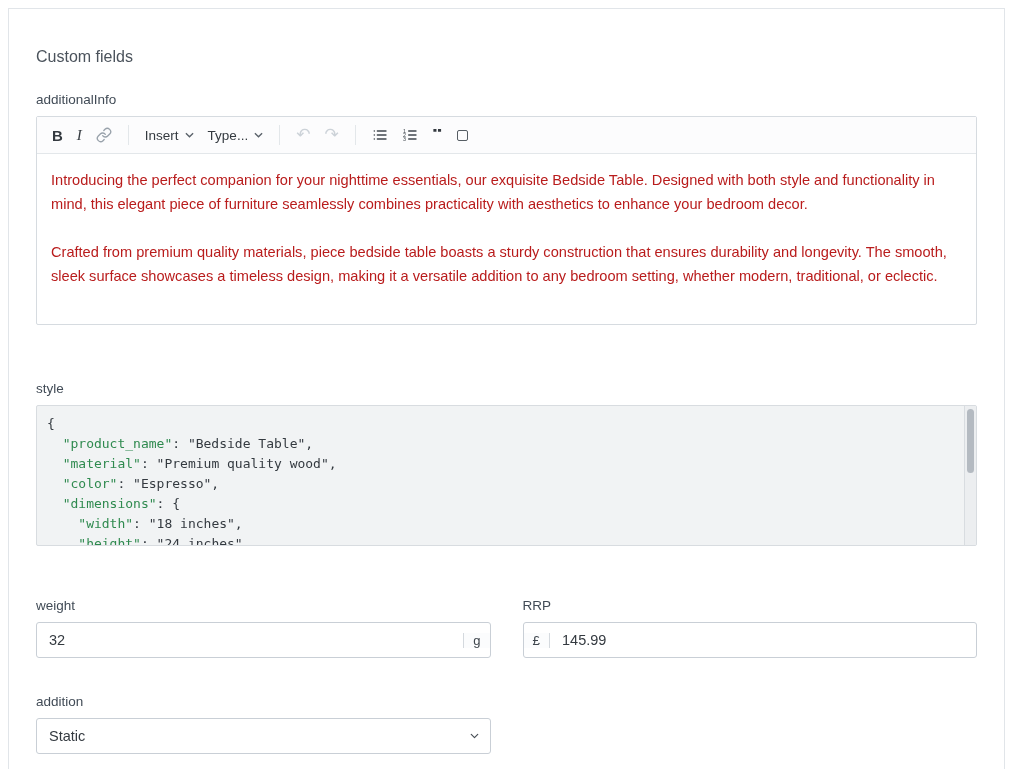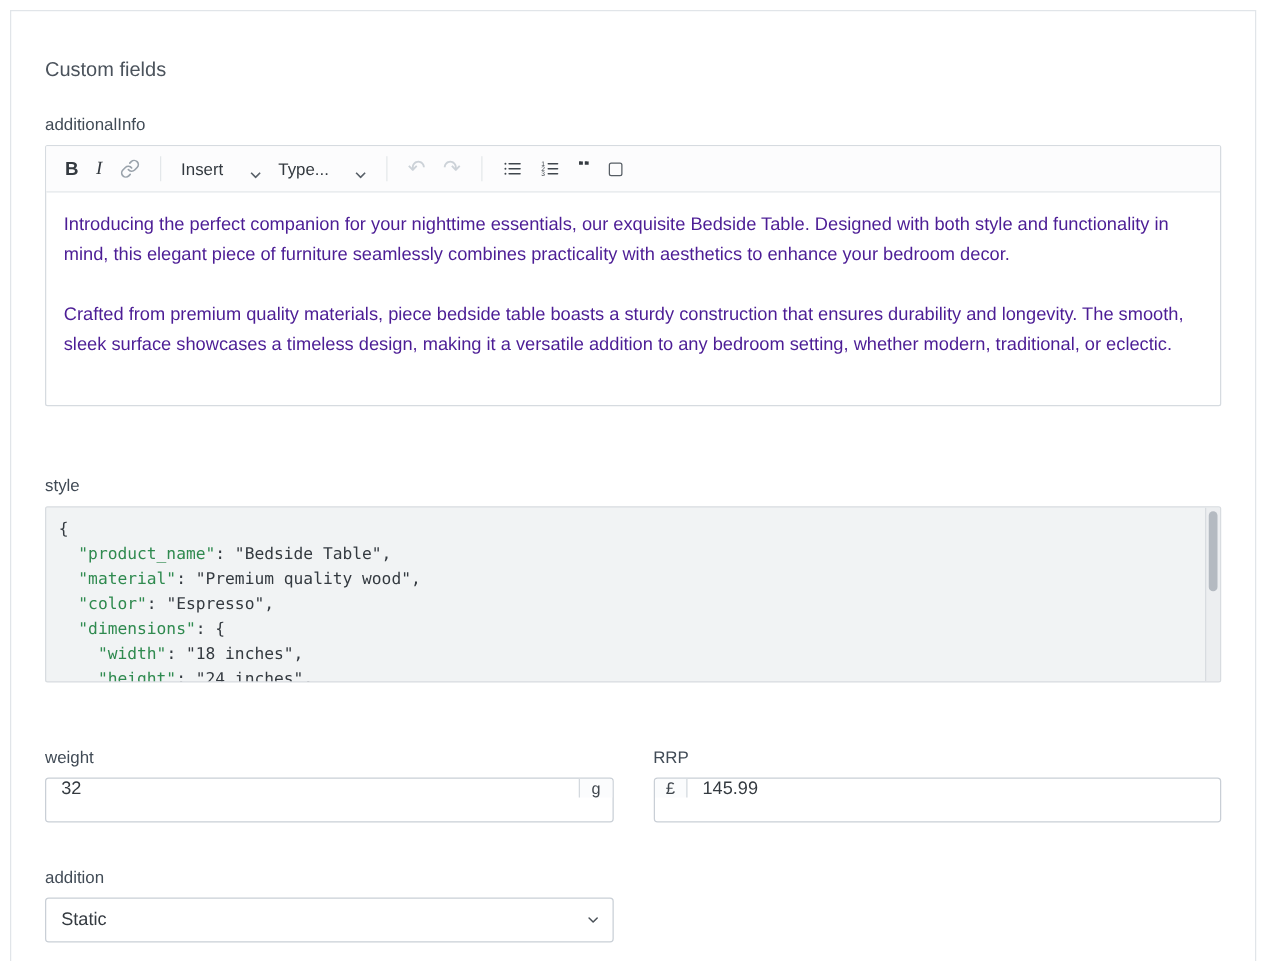--- a/index.html
+++ b/index.html
@@ -42,32 +42,32 @@
     background: #fcfcfd;
   }
   .tb-btn, .tb-dd {
     background: none; border: none; cursor: pointer;
     display: flex; align-items: center; justify-content: center;
     padding: 4px 7px; color: #343a40; font-family: inherit;
   }
   .tb-bold span { font-weight: 700; font-size: 15px; }
   .tb-italic span { font-style: italic; font-size: 15px; font-family: "Liberation Serif", "DejaVu Serif", serif; }
   .tb-sep { width: 1px; height: 20px; background: #e3e7ea; margin: 0 9px; flex: none; }
-  .tb-dd { gap: 21px; font-size: 13.5px; align-items: flex-end; }
+  .tb-dd { gap: 6px; font-size: 13.5px; }
   .tb-disabled span { color: #ccd2d8; font-size: 17px; line-height: 16px; }
   .tb-quote span { font-size: 22px; line-height: 10px; height: 12px; overflow: hidden; display: block; font-weight: 700; }
   .square-icon {
     display: block; width: 11px; height: 11px;
     border: 1.6px solid #565d64; border-radius: 2px;
   }
   .rte-content {
     padding: 14px 14px 18px;
     font-size: 14.6px;
     line-height: 24px;
-    color: #4c1d95;
+    color: #b91c1c;
     min-height: 170px;
     cursor: text;
   }
   .rte-content p + p { margin-top: 24px; }
 
   
   .field-specs { margin-bottom: 52px; }
   .code-box {
     position: relative;
     height: 141px;
@@ -94,21 +94,21 @@
     position: absolute; top: 3px; left: 2px;
     width: 7px; height: 64px;
     background: #b4bac1; border-radius: 4px;
     cursor: grab;
   }
 
   
   .row { display: grid; grid-template-columns: 1fr 1fr; gap: 32px; }
   .row-1 { margin-bottom: 36px; margin-top: 46px; }
   .input-group {
-    display: flex; align-items: flex-start;
+    display: flex; align-items: center;
     height: 36px;
     border: 1px solid #c9cfd6; border-radius: 3px;
     background: #fff; overflow: hidden;
   }
   .input-group input {
     flex: 1; min-width: 0;
     border: none; outline: none; background: transparent;
     font-family: inherit; font-size: 14.5px; color: #343a40;
     padding: 0 12px;
   }

